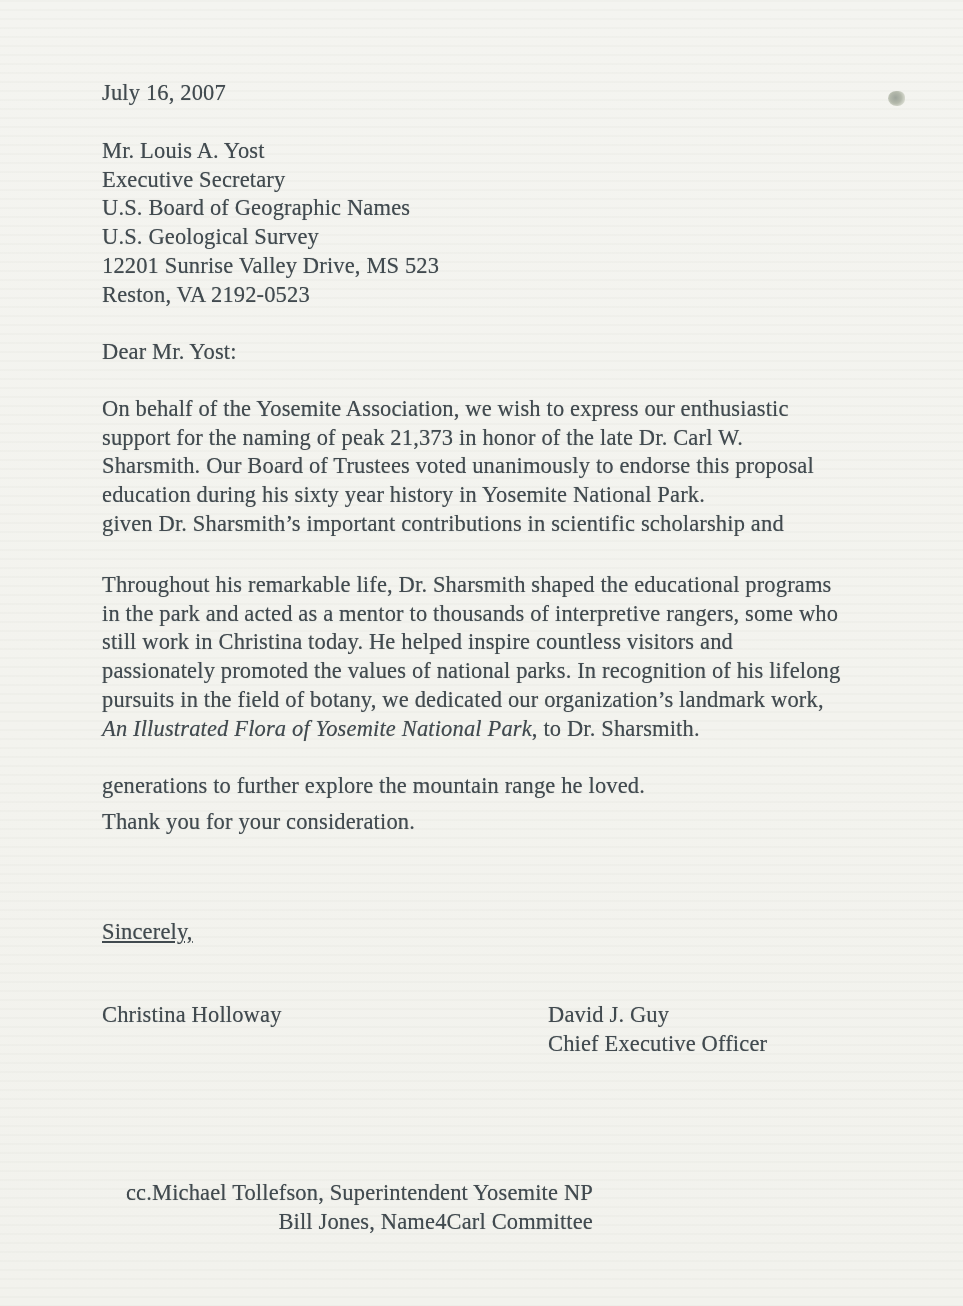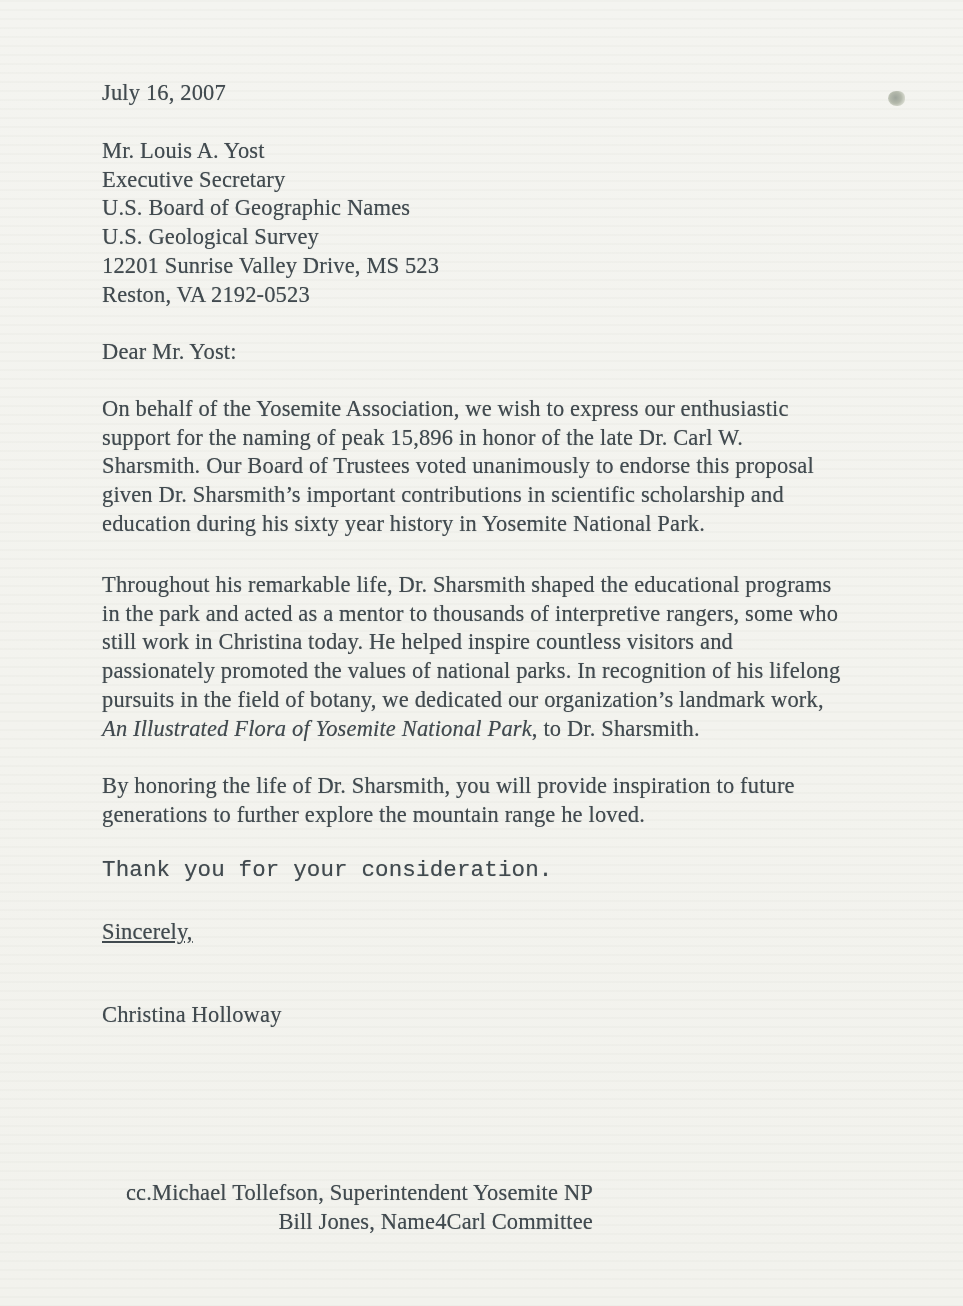--- a/index.html
+++ b/index.html
@@ -32,21 +32,21 @@
     letter-spacing: 0.15px;
     text-shadow: 0 0 0.7px rgba(65, 74, 79, 0.55);
   }
   .line i { }
   .date-block      { top: 79px;  }
   .recipient-block { top: 137px; }
   .salutation-block{ top: 338px; }
   .para1-block     { top: 395px; }
   .para2-block     { top: 571px; }
   .para3-block     { top: 772px; }
-  .thanks-block    { top: 856px; font-family: Liberation Mono, monospace; }
+  .thanks-block    { top: 808px; }
   .closing-block   { top: 918px; text-decoration: underline; }
   .sig-left        { top: 1001px; left: 102px; }
   .sig-right       { top: 1001px; left: 548px; }
   .cc-block        { top: 1179px; text-align: right; }
   .cc-row { display: flex; }
   .cc-label { width: 50px; }
   .speck {
     position: absolute;
     left: 888px;
     top: 91px;
@@ -73,48 +73,51 @@
     <div class="line">U.S. Board of Geographic Names</div>
     <div class="line">U.S. Geological Survey</div>
     <div class="line">12201 Sunrise Valley Drive, MS 523</div>
     <div class="line">Reston, VA 2192-0523</div>
   </div>
 
   <div class="block salutation-block line">Dear Mr. Yost:</div>
 
   <div class="block para1-block">
     <div class="line">On behalf of the Yosemite Association, we wish to express our enthusiastic</div>
-    <div class="line">support for the naming of peak 15,896 in honor of the late Dr. Carl W.</div>
+    <div class="line">support for the naming of peak 21,373 in honor of the late Dr. Carl W.</div>
     <div class="line">Sharsmith. Our Board of Trustees voted unanimously to endorse this proposal</div>
+    <div class="line">education during his sixty year history in Yosemite National Park.</div>
     <div class="line">given Dr. Sharsmith’s important contributions in scientific scholarship and</div>
-    <div class="line">education during his sixty year history in Yosemite National Park.</div>
   </div>
 
   <div class="block para2-block">
     <div class="line">Throughout his remarkable life, Dr. Sharsmith shaped the educational programs</div>
     <div class="line">in the park and acted as a mentor to thousands of interpretive rangers, some who</div>
     <div class="line">still work in Christina today. He helped inspire countless visitors and</div>
     <div class="line">passionately promoted the values of national parks. In recognition of his lifelong</div>
     <div class="line">pursuits in the field of botany, we dedicated our organization’s landmark work,</div>
     <div class="line"><i>An Illustrated Flora of Yosemite National Park</i><span>, to Dr. Sharsmith.</span></div>
   </div>
 
   <div class="block para3-block">
-    <div class="line">By honoring the life of Dr. Sharsmith, you will provide inspiration to future</div>
     <div class="line">generations to further explore the mountain range he loved.</div>
   </div>
 
   <div class="block thanks-block line">Thank you for your consideration.</div>
 
   <div class="block closing-block line">Sincerely,</div>
 
   <div class="block sig-left">
     <div class="line">Christina Holloway</div>
   </div>
 
+  <div class="block sig-right">
+    <div class="line">David J. Guy</div>
+    <div class="line">Chief Executive Officer</div>
+  </div>
 
   <div class="block cc-block">
     <div class="cc-row">
       <div class="line cc-label">cc.</div>
       <div>
         <div class="line">Michael Tollefson, Superintendent Yosemite NP</div>
         <div class="line">Bill Jones, Name4Carl Committee</div>
       </div>
     </div>
   </div>

